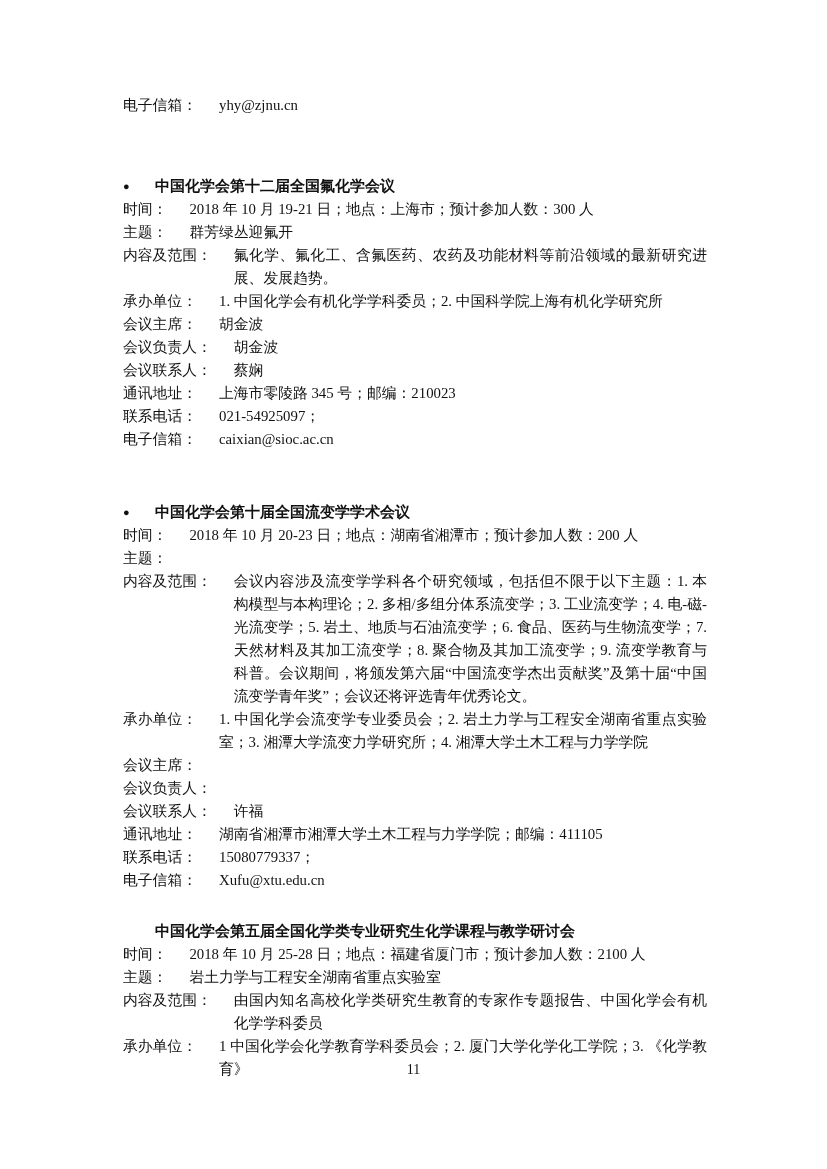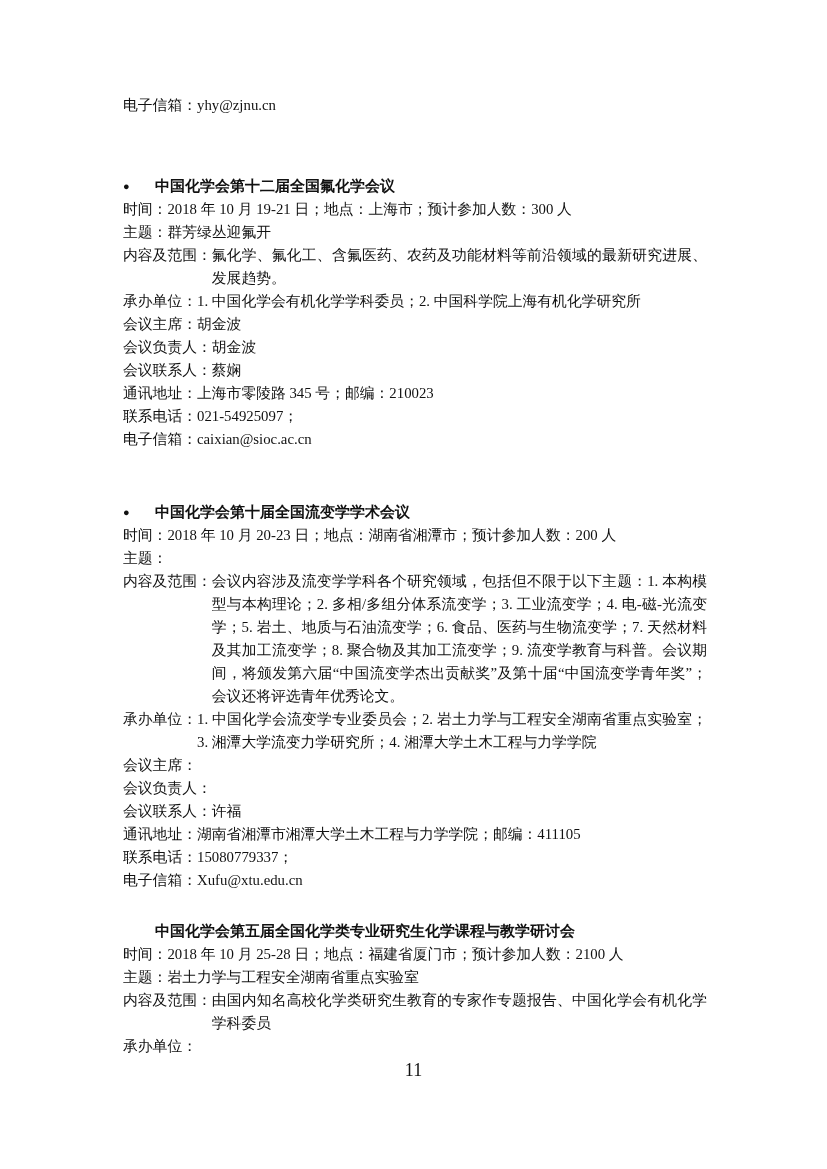--- a/index.html
+++ b/index.html
@@ -14,41 +14,41 @@
     font-size: 14.8px;
     line-height: 23px;
     overflow: hidden;
   }
   .content {
     position: absolute;
     left: 123px;
     top: 94px;
     width: 584px;
   }
-  .row { display: flex; }
+  .row { display: flex; gap: 22px; }
   .row .label { flex: none; white-space: nowrap; }
   .row .val { flex: 1 1 auto; text-align: justify; text-justify: inter-character; }
   .conf-section { margin-top: 50px; }
   #sections .conf-section:nth-child(1) { margin-top: 58px; }
   #sections .conf-section:nth-child(3) { margin-top: 28px; font-family: Liberation Serif, serif; }
   .sec-header { display: flex; font-weight: bold; font-size: 15px; }
   .sec-header .bullet {
     flex: none;
     width: 32px;
     font-size: 11px;
     font-weight: normal;
   }
   .sec-title { flex: 1 1 auto; }
   .page-number {
     position: absolute;
     top: 1060px;
     left: 0;
     right: 0;
     text-align: center;
-    font-size: 18px;
+    font-size: 14px;
     line-height: 20px;
   }
 </style>
 </head>
 <body>
 
 <div class="page">
   <div class="content">
     <div class="row">
       <span class="label">电子信箱：</span>
@@ -157,18 +157,19 @@
           <div class="row">
             <span class="label">主题：</span>
             <span class="val">岩土力学与工程安全湖南省重点实验室</span>
           </div>
           <div class="row">
             <span class="label">内容及范围：</span>
             <span class="val">由国内知名高校化学类研究生教育的专家作专题报告、中国化学会有机化学学科委员</span>
           </div>
           <div class="row">
             <span class="label">承办单位：</span>
+            <span class="val">1 中国化学会化学教育学科委员会；2. 厦门大学化学化工学院；3. 《化学教育》</span>
           </div>
         </section>
       </div>
   </div>
   <div class="page-number">11</div>
 </div>
 
 </body></html>

